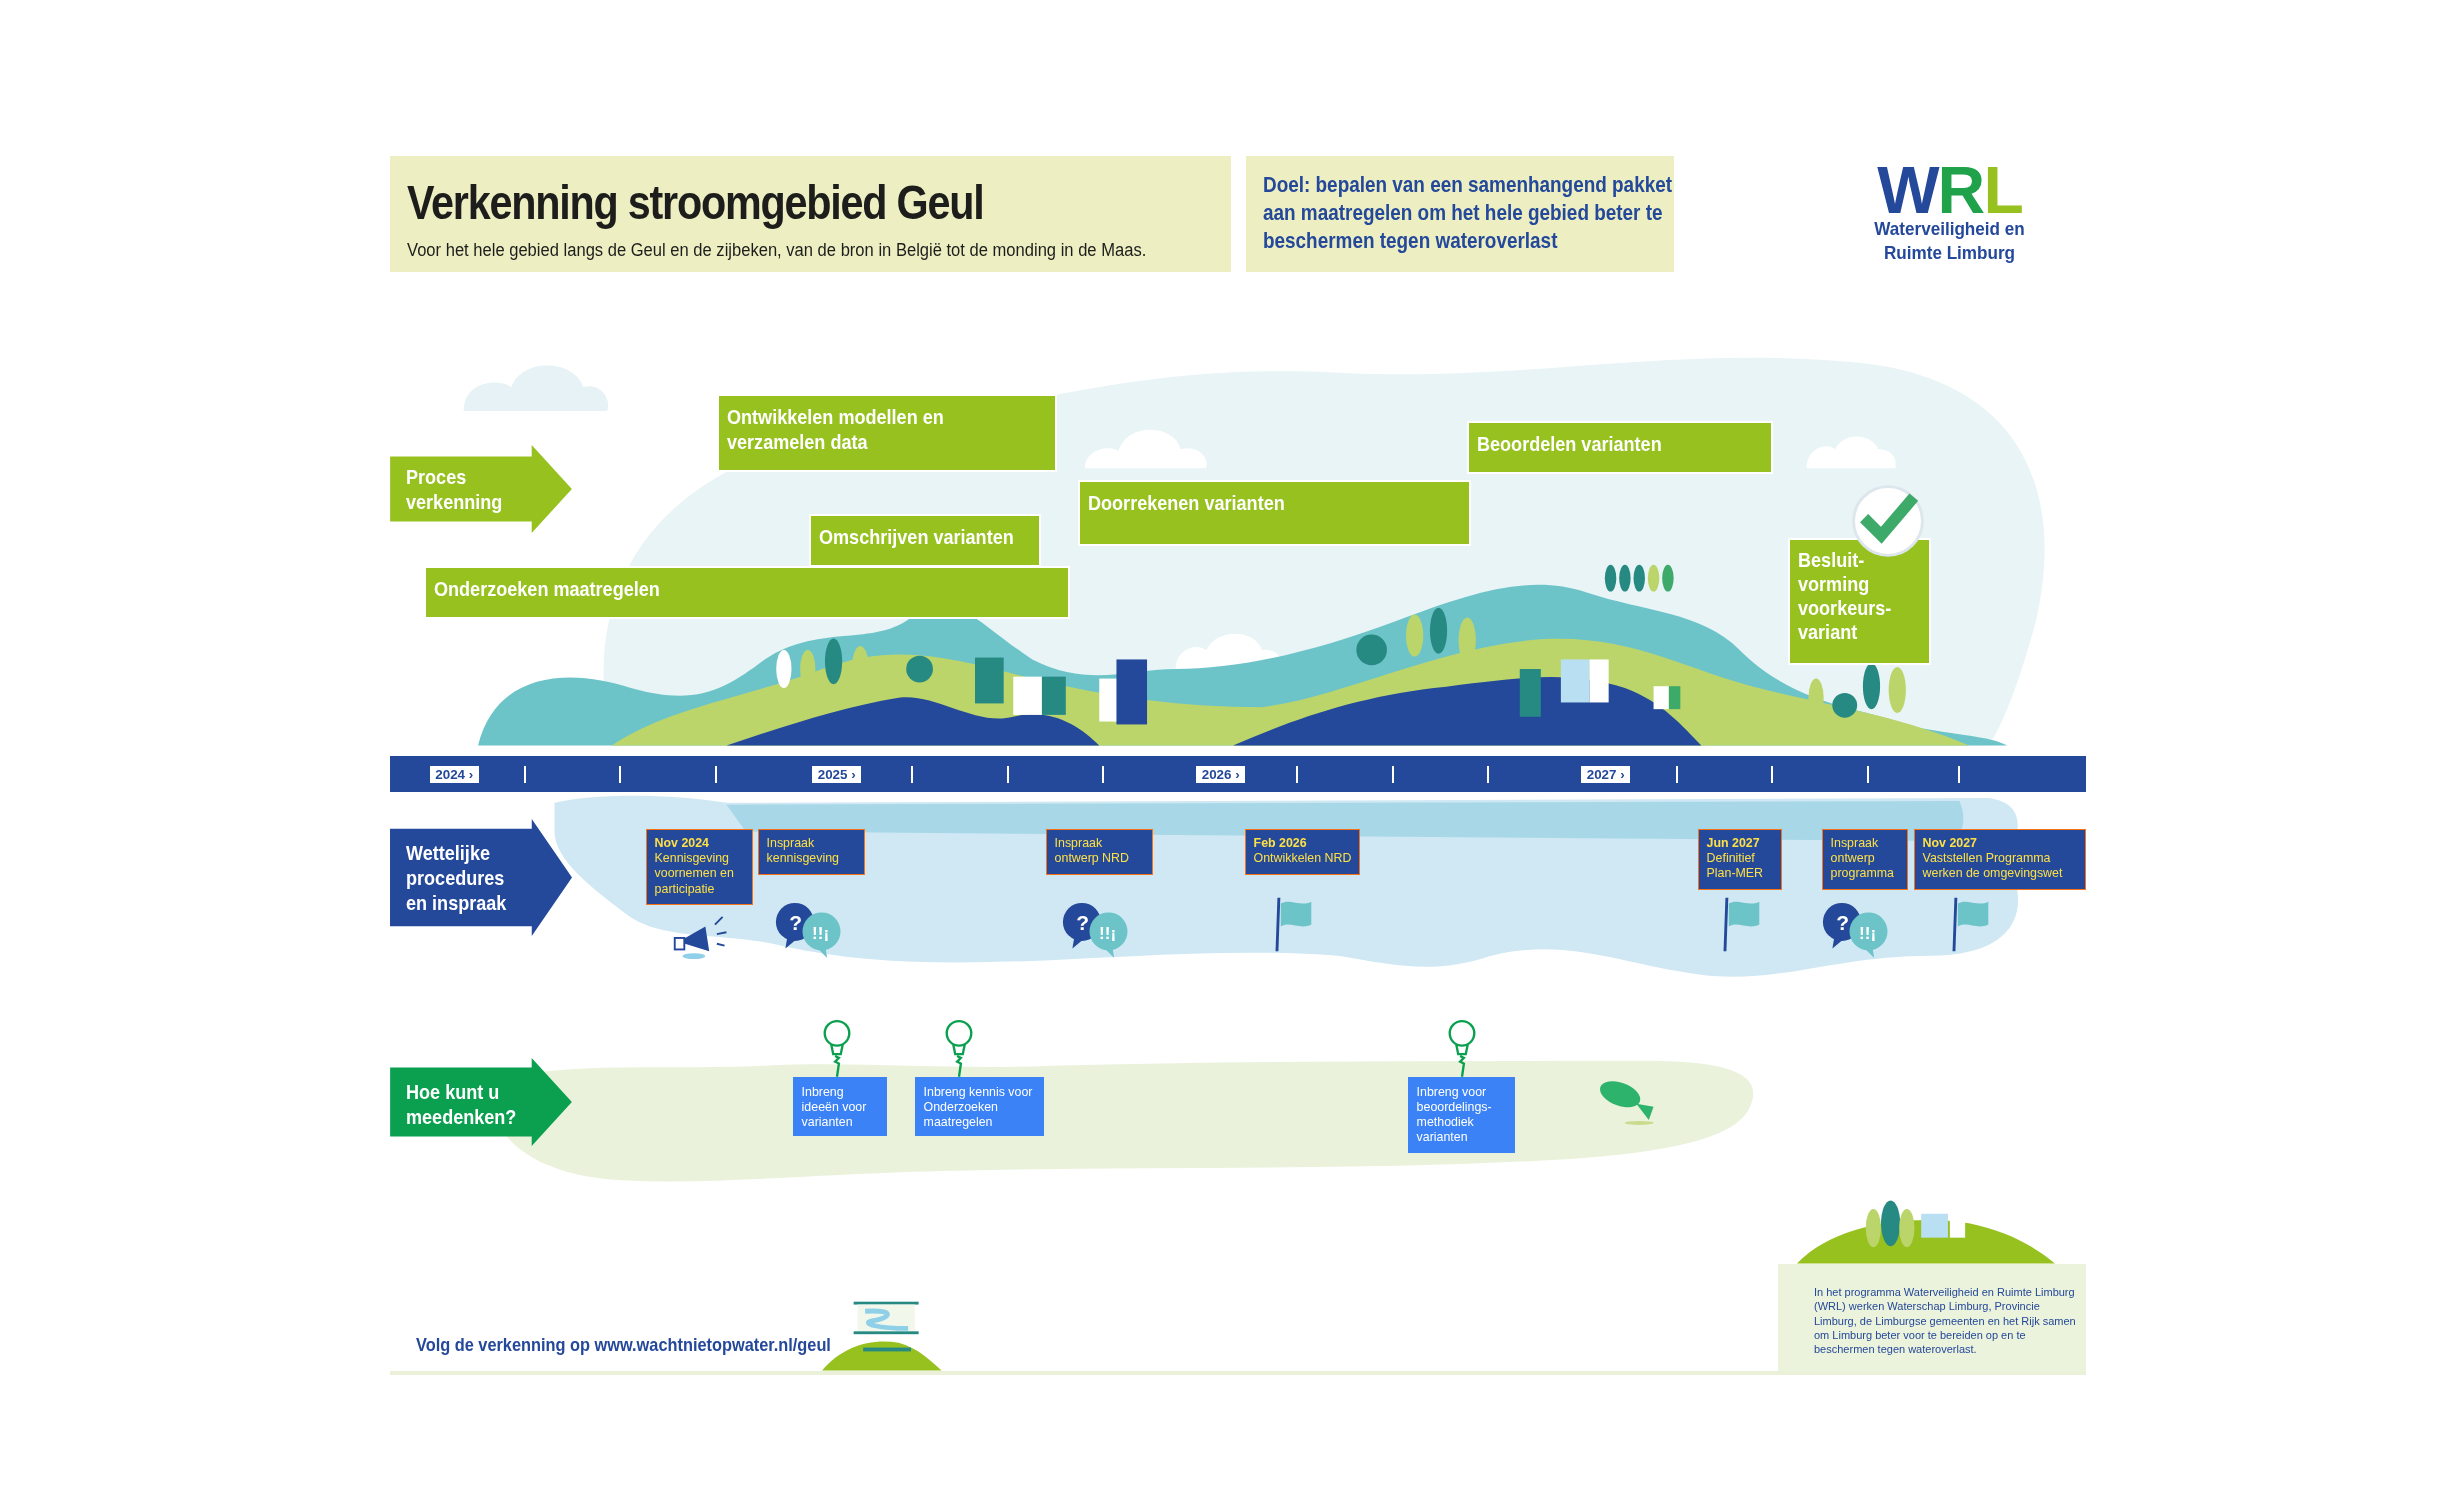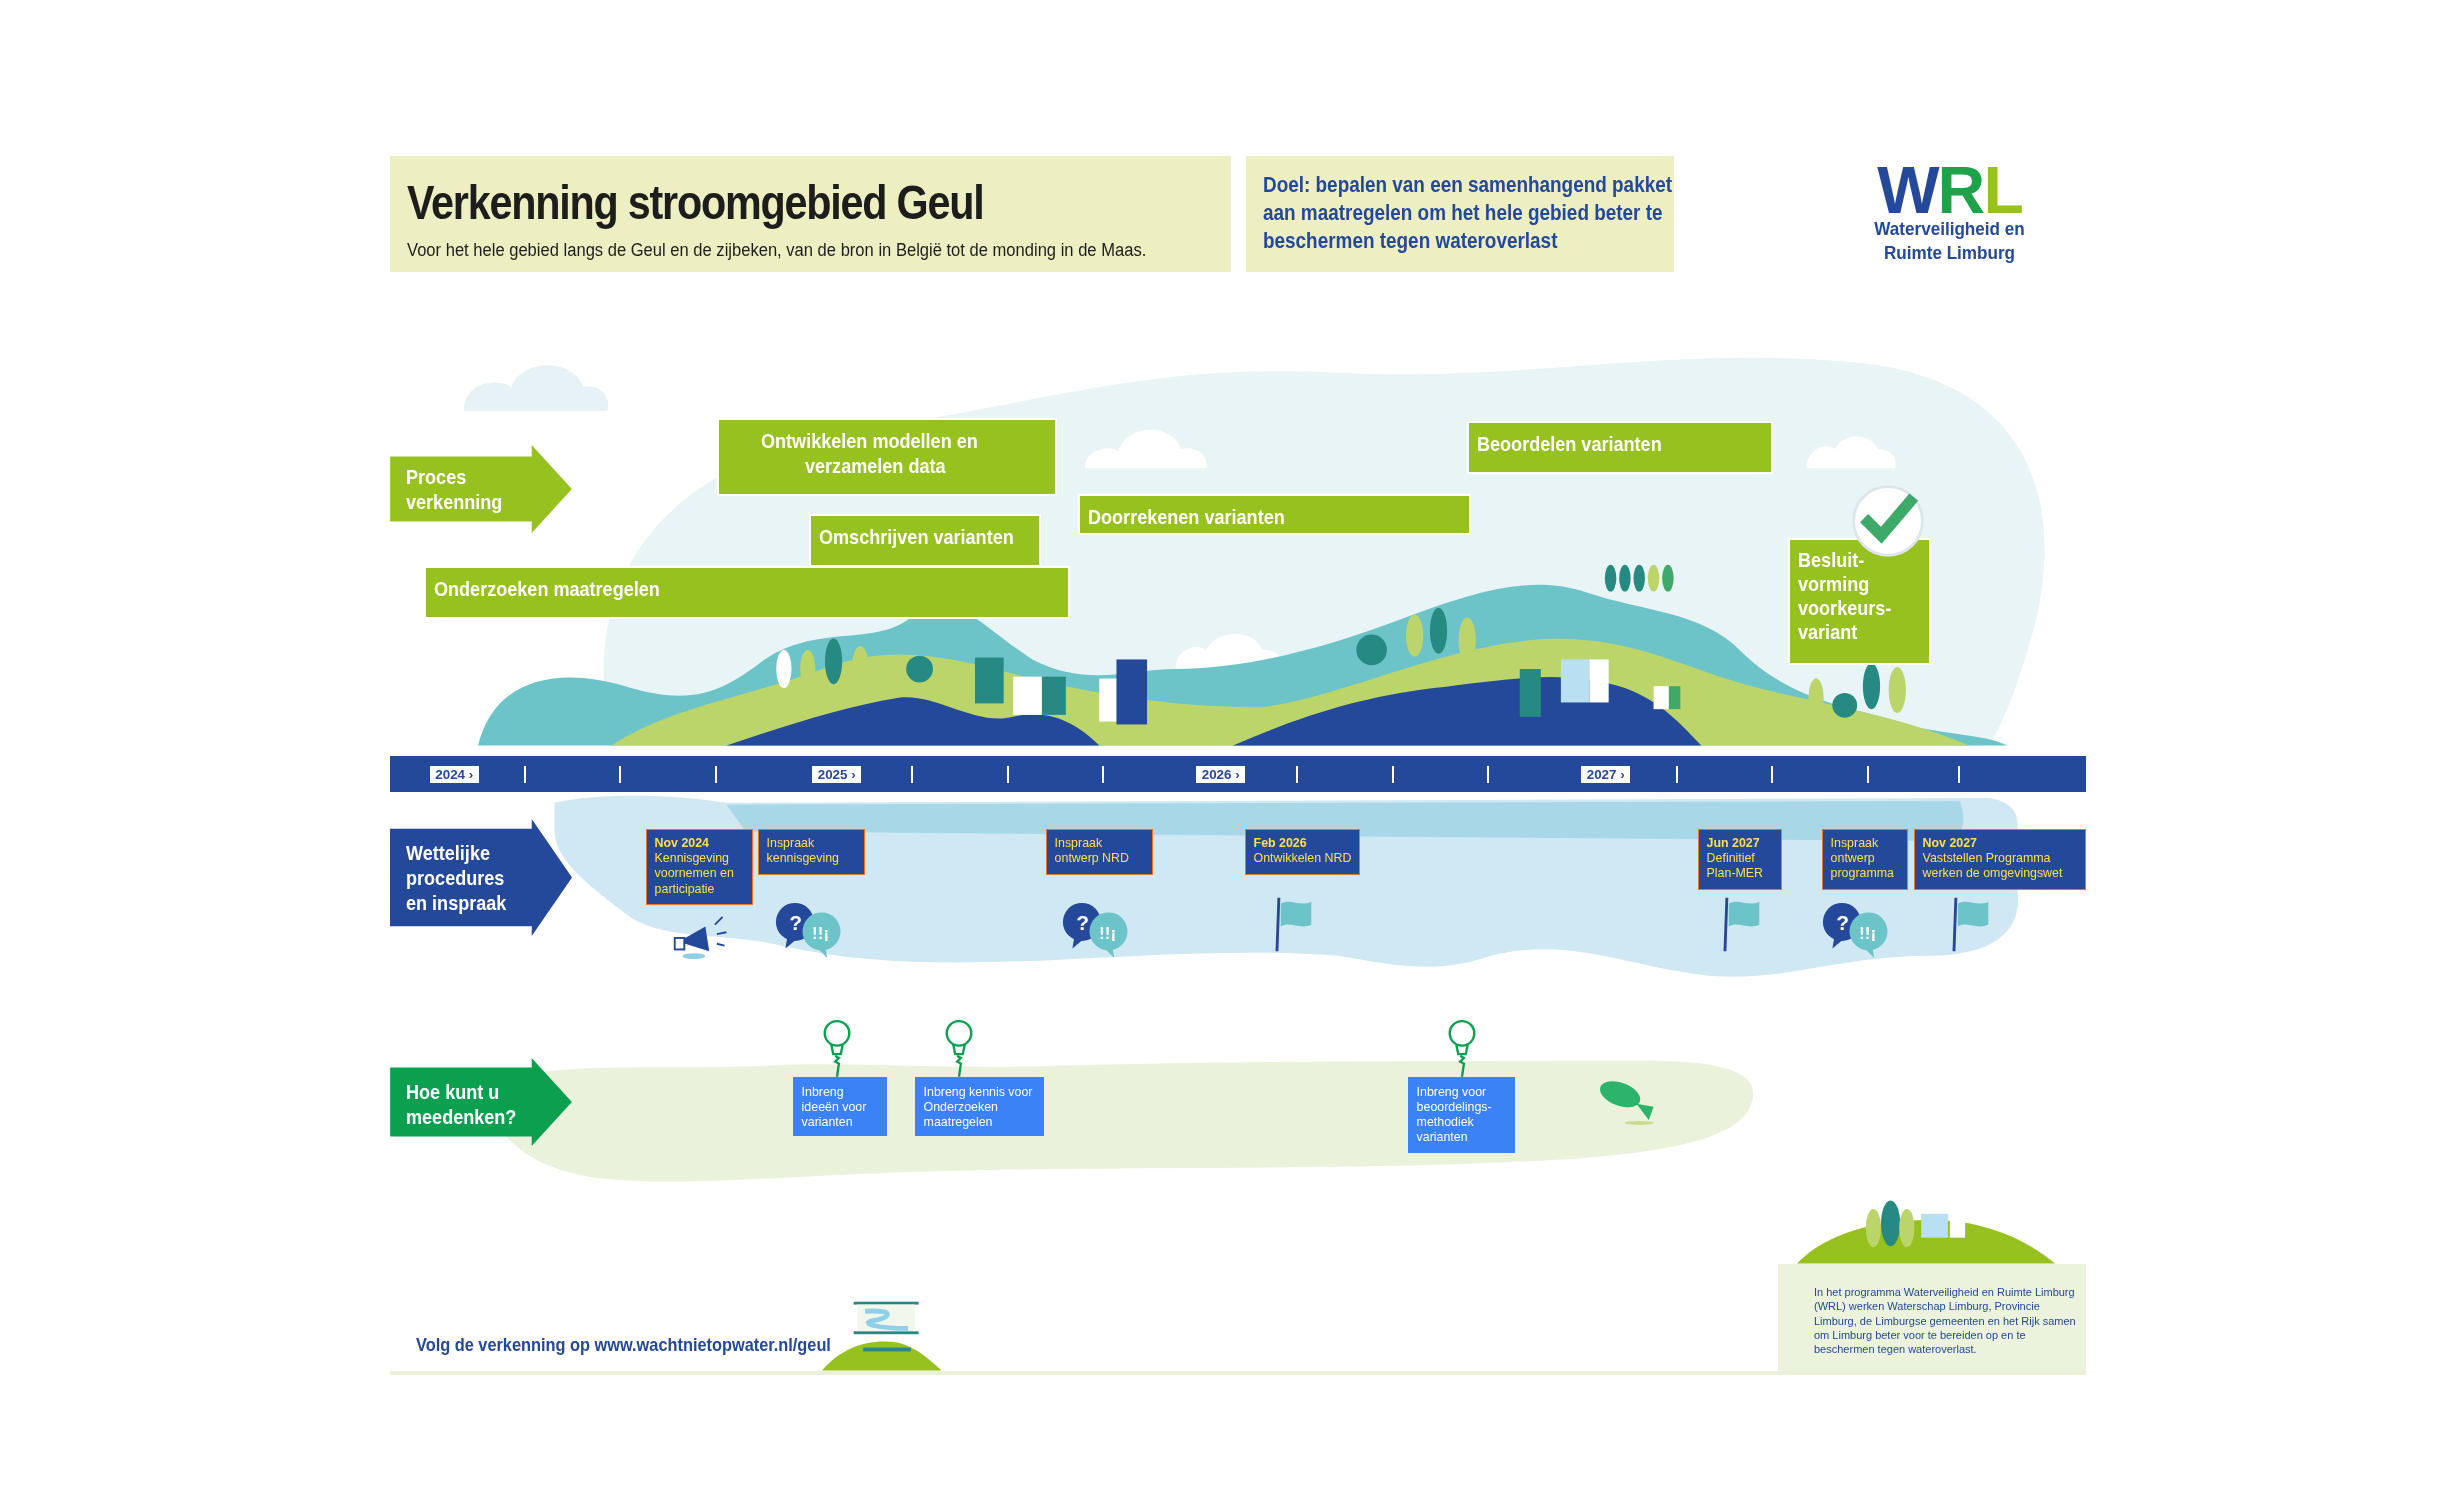--- a/index.html
+++ b/index.html
@@ -141,28 +141,28 @@
   <div class="txt" style="top:71px">en inspraak</div>
 </div>
 <div class="row-arrow" style="left:390px;top:1058px;width:182px;height:88px;">
   <svg width="182" height="88" style="position:absolute;left:0;top:0" viewBox="0 0 190 92">
       <path d="M0 10 L148 10 L148 0 L190 46 L148 92 L148 82 L0 82 Z" fill="#0aa04f"></path>
     </svg>
   <div class="txt" style="top:21px">Hoe kunt u</div>
   <div class="txt" style="top:46px">meedenken?</div>
 </div>
 
-<div class="gbar" style="left:717px;top:418px;width:340px;height:78px;text-align:center;">
+<div class="gbar" style="left:717px;top:394px;width:340px;height:78px;">
   <span>Ontwikkelen modellen en</span><br>
   <span>verzamelen data</span>
 </div>
 <div class="gbar" style="left:809px;top:494px;width:232px;height:53px;margin-top:20px;">
   <span>Omschrijven varianten</span>
 </div>
-<div class="gbar" style="left:1078px;top:494px;width:393px;height:41px;">
+<div class="gbar" style="left:1078px;top:480px;width:393px;height:66px;">
   <span>Doorrekenen varianten</span>
 </div>
 <div class="gbar" style="left:1467px;top:421px;width:306px;height:53px;">
   <span>Beoordelen varianten</span>
 </div>
 <div class="gbar" style="left:424px;top:566px;width:646px;height:53px;">
   <span>Onderzoeken maatregelen</span>
 </div>
 <div class="gbar" style="left:1788px;top:538px;width:143px;height:127px;font-size:21px;line-height:24px;">
   <span>Besluit-</span><br>

